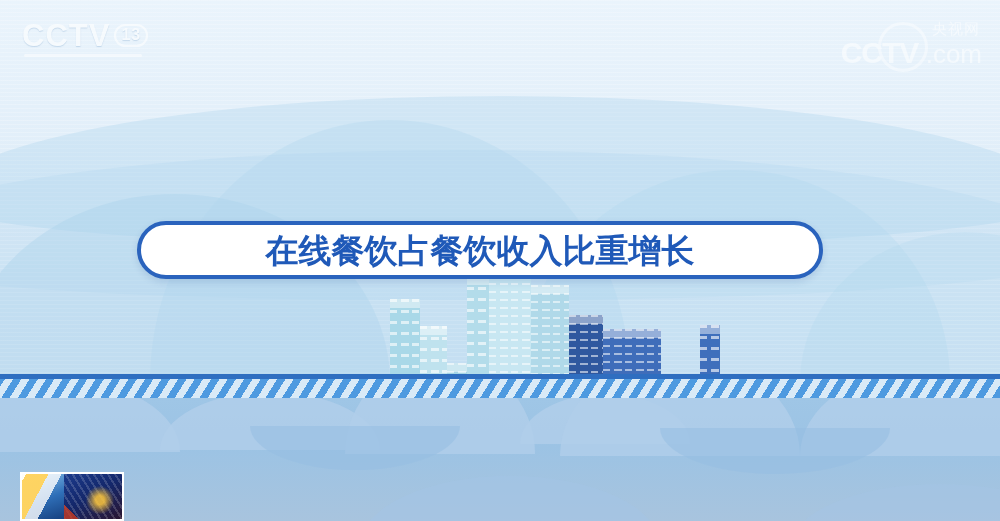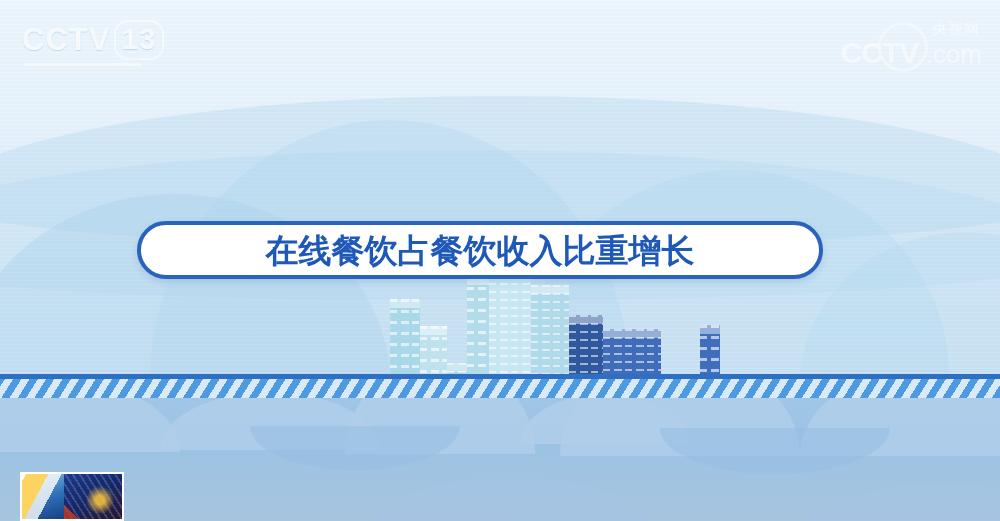--- a/index.html
+++ b/index.html
@@ -209,21 +209,21 @@
     text-shadow: 0 1px 1px rgba(120,160,200,.55);
     line-height: 1;
     display: flex; align-items: center;
   }
   .wm13-badge {
     display: inline-block;
     margin-left: 4px;
     padding: 0px 5px 1px 5px;
     border: 2px solid #ffffff;
     border-radius: 14px;
-    font-size: 30px;
+    font-size: 16px;
     color: #ffffff;
     line-height: 1.15;
   }
   .wm13-bar {
     width: 118px; height: 3px;
     background: rgba(255,255,255,.85);
     border-radius: 2px;
     margin: 3px 0 2px 2px;
   }
   .wm13-sub {

